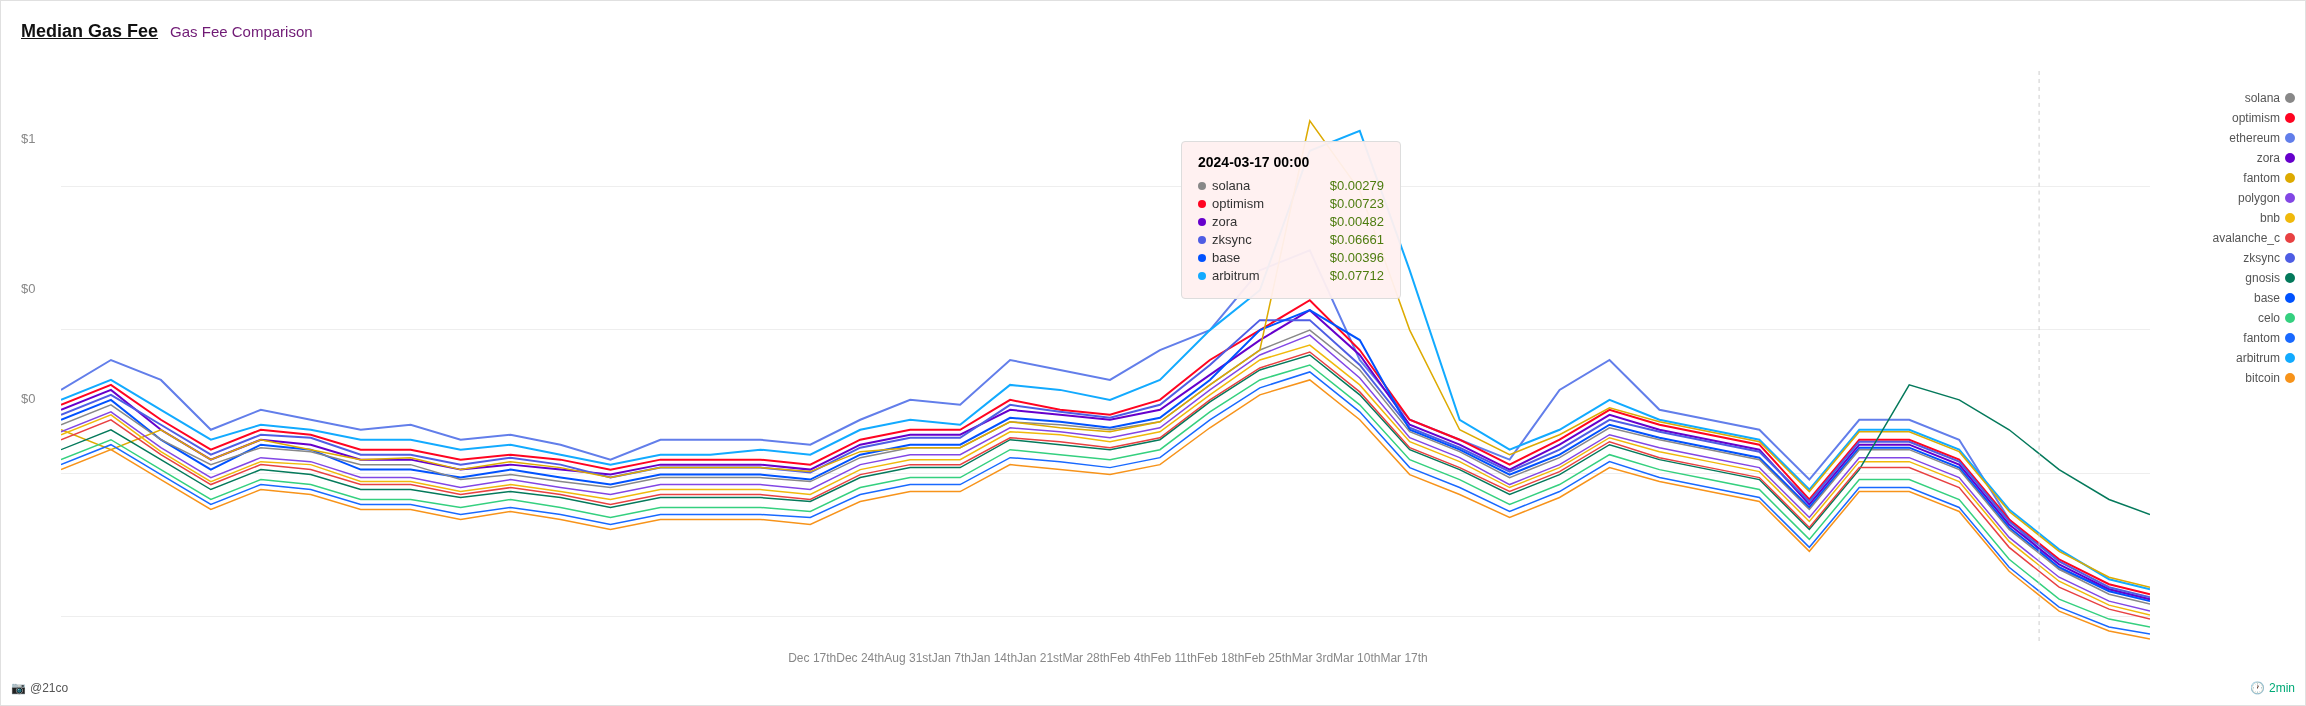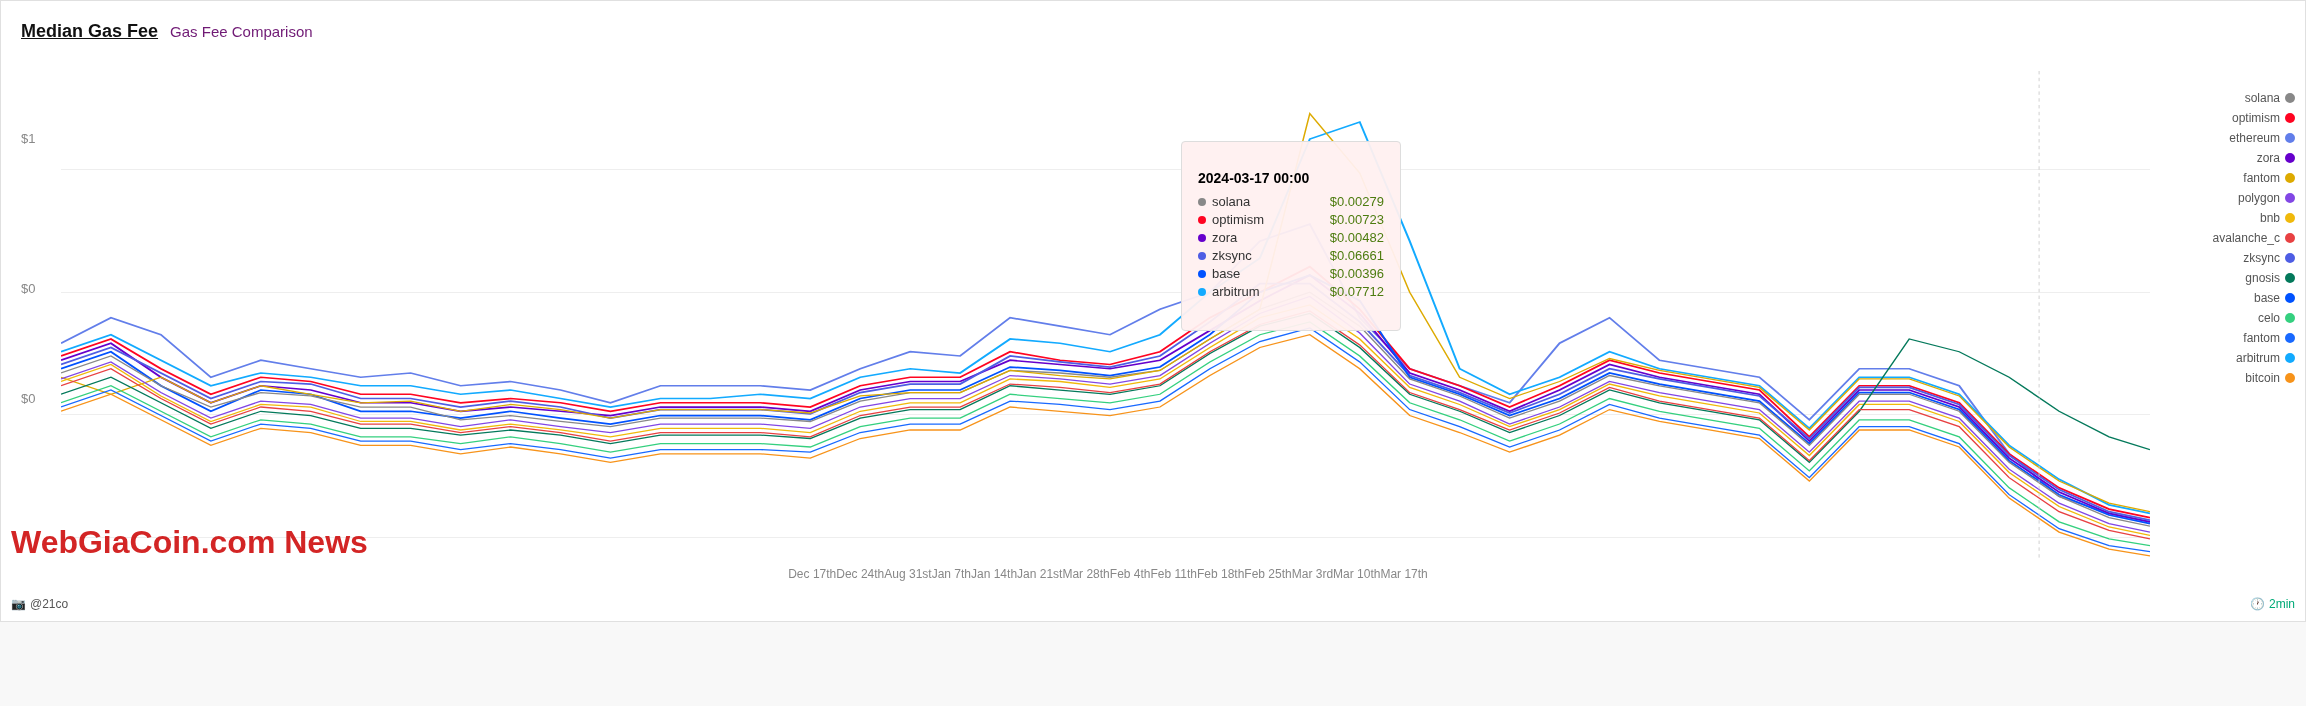--- a/index.html
+++ b/index.html
@@ -5,21 +5,21 @@
     * { margin: 0; padding: 0; box-sizing: border-box; }
     body {
       background: #f8f8f8;
       font-family: -apple-system, BlinkMacSystemFont, 'Segoe UI', sans-serif;
       width: 2306px;
       height: 706px;
       overflow: hidden;
     }
     .chart-container {
       width: 2306px;
-      height: 622px;
+      height: 706px;
       background: #ffffff;
       position: relative;
       border: 1px solid #e0e0e0;
     }
     .chart-header {
       position: absolute;
       top: 20px;
       left: 20px;
       display: flex;
       align-items: center;
@@ -55,21 +55,21 @@
       width: 10px;
       height: 10px;
       border-radius: 50%;
       flex-shrink: 0;
     }
     .tooltip {
       position: absolute;
       background: rgba(255, 240, 240, 0.95);
       border: 1px solid #ddd;
       border-radius: 4px;
-      padding: 28px 16px;
+      padding: 12px 16px;
       font-size: 13px;
       top: 140px;
       left: 1180px;
       z-index: 10;
       min-width: 220px;
     }
     .tooltip-date {
       font-weight: 600;
       margin-bottom: 8px;
       font-size: 14px;
@@ -350,21 +350,20 @@
     <span class="x-label">Mar 28th</span>
     <span class="x-label">Feb 4th</span>
     <span class="x-label">Feb 11th</span>
     <span class="x-label">Feb 18th</span>
     <span class="x-label">Feb 25th</span>
     <span class="x-label">Mar 3rd</span>
     <span class="x-label">Mar 10th</span>
     <span class="x-label">Mar 17th</span>
   </div>
 
-  <div class="watermark">WebGiaCoin.com News</div>
 
   <div class="attribution">
     <span>📷</span>
     <span>@21co</span>
   </div>
 
   <div class="timer">
     <span>🕐</span>
     <span>2min</span>
   </div>

